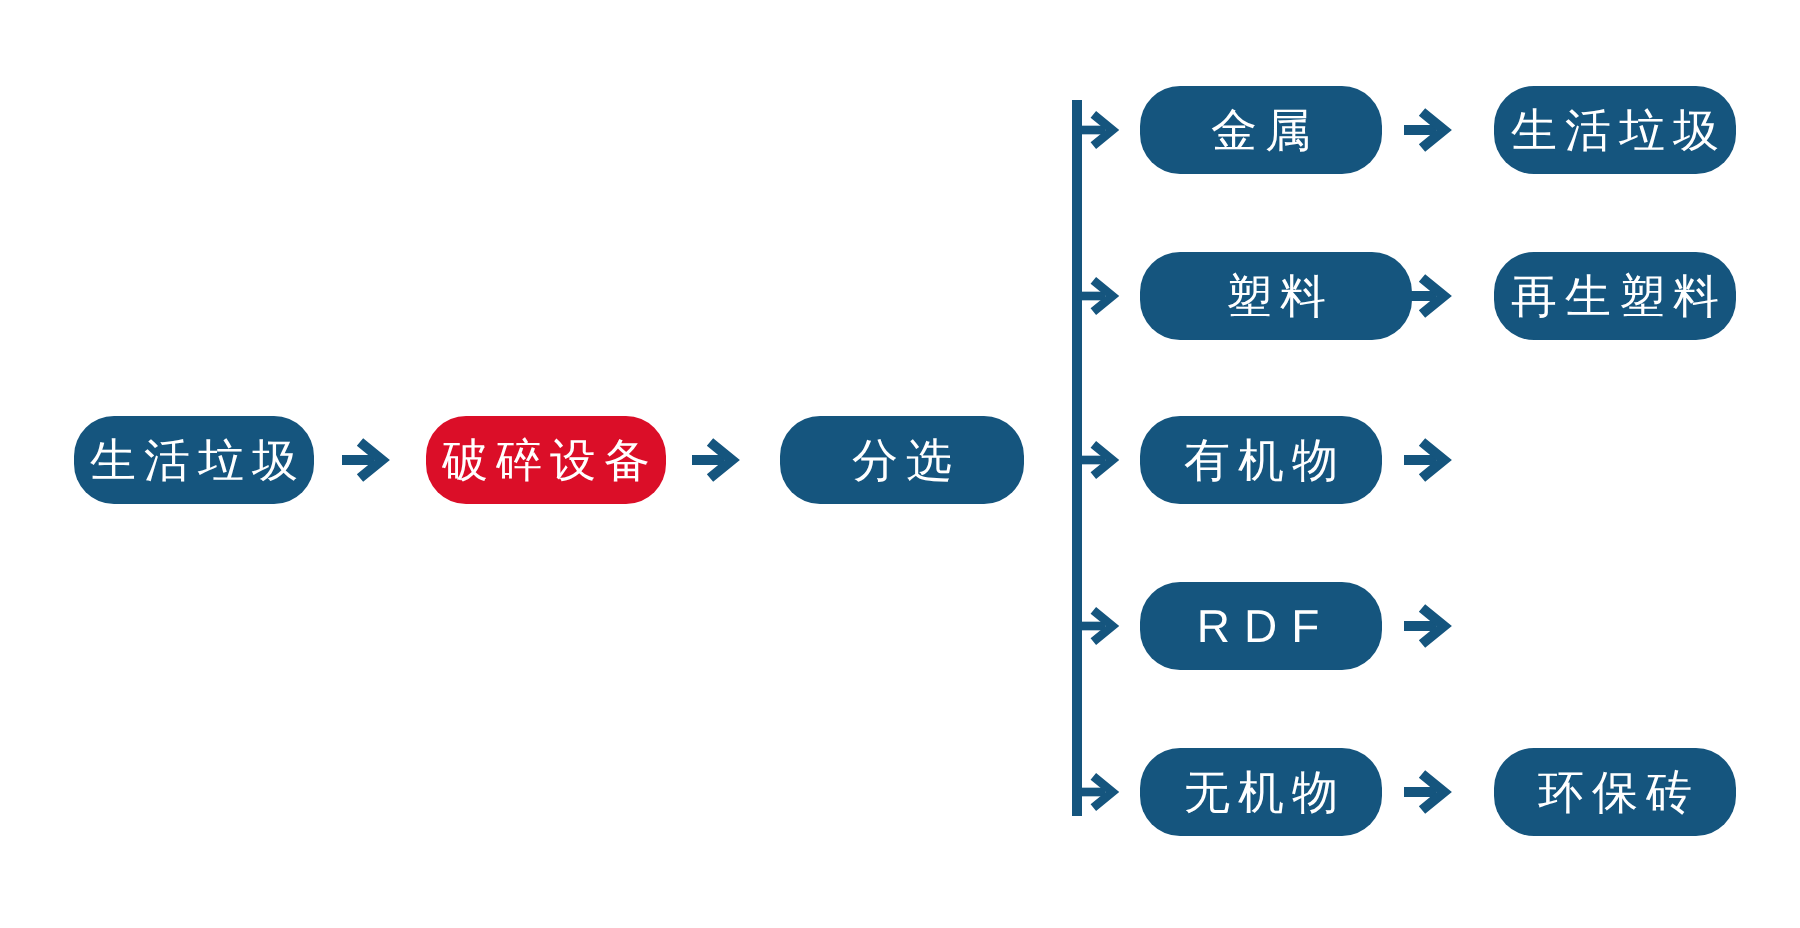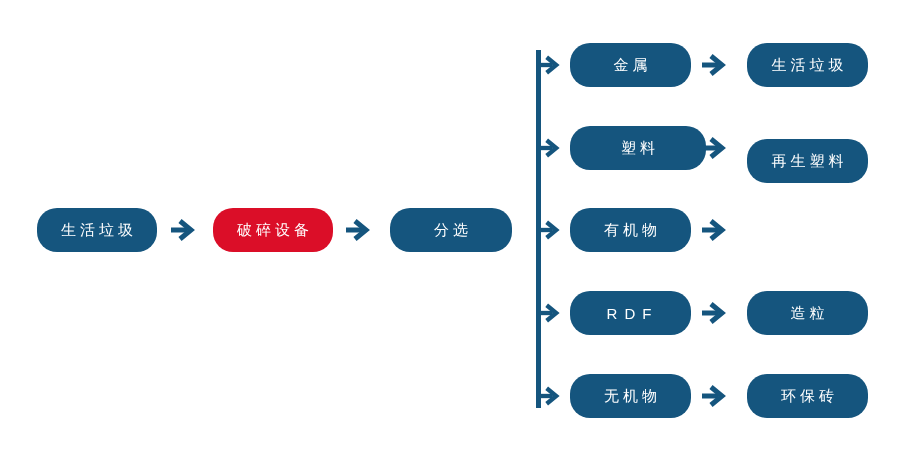--- a/index.html
+++ b/index.html
@@ -19,21 +19,21 @@
     font-family: "Liberation Sans", "DejaVu Sans", sans-serif;
   }
   .node {
     position: absolute;
     height: 44px;
     display: flex;
     align-items: center;
     justify-content: center;
     background: var(--node-blue);
     color: var(--node-text);
-    font-size: 15px;
+    font-size: 23px;
     letter-spacing: 4px;
     padding-left: 4px; 
     white-space: nowrap;
     border-radius: 20px;
   }
   .node.red { background: var(--node-red); }
   .arrow {
     position: absolute;
     color: var(--node-blue);
     line-height: 0;
@@ -95,21 +95,21 @@
       <path d="M10 2 L21 11 L10 20" stroke="currentColor" stroke-width="5" fill="none"></path>
     </svg>
   </span>
   <div class="node" style="left:570px; top:126px; width:136px;">塑料</div>
   <span class="arrow" style="left:701px; top:137px;">
     <svg width="30" height="22" viewBox="0 0 30 22">
       <path d="M1 11 H17" stroke="currentColor" stroke-width="5" fill="none"></path>
       <path d="M10 2 L21 11 L10 20" stroke="currentColor" stroke-width="5" fill="none"></path>
     </svg>
   </span>
-  <div class="node" style="left:747px; top:139px; width:121px;">再生塑料</div>
+  <div class="node" style="left:747px; top:126px; width:121px;">再生塑料</div>
 
   <span class="arrow" style="left:538px; top:220px;">
     <svg width="26" height="20" viewBox="0 0 30 22">
       <path d="M1 11 H17" stroke="currentColor" stroke-width="5" fill="none"></path>
       <path d="M10 2 L21 11 L10 20" stroke="currentColor" stroke-width="5" fill="none"></path>
     </svg>
   </span>
   <div class="node" style="left:570px; top:208px; width:121px;">有机物</div>
   <span class="arrow" style="left:701px; top:219px;">
     <svg width="30" height="22" viewBox="0 0 30 22">
@@ -124,21 +124,20 @@
       <path d="M10 2 L21 11 L10 20" stroke="currentColor" stroke-width="5" fill="none"></path>
     </svg>
   </span>
   <div class="node" style="left:570px; top:291px; width:121px; letter-spacing:7px;">RDF</div>
   <span class="arrow" style="left:701px; top:302px;">
     <svg width="30" height="22" viewBox="0 0 30 22">
       <path d="M1 11 H17" stroke="currentColor" stroke-width="5" fill="none"></path>
       <path d="M10 2 L21 11 L10 20" stroke="currentColor" stroke-width="5" fill="none"></path>
     </svg>
   </span>
-  <div class="node" style="left:747px; top:291px; width:121px;">造粒</div>
 
   <span class="arrow" style="left:538px; top:386px;">
     <svg width="26" height="20" viewBox="0 0 30 22">
       <path d="M1 11 H17" stroke="currentColor" stroke-width="5" fill="none"></path>
       <path d="M10 2 L21 11 L10 20" stroke="currentColor" stroke-width="5" fill="none"></path>
     </svg>
   </span>
   <div class="node" style="left:570px; top:374px; width:121px;">无机物</div>
   <span class="arrow" style="left:701px; top:385px;">
     <svg width="30" height="22" viewBox="0 0 30 22">

